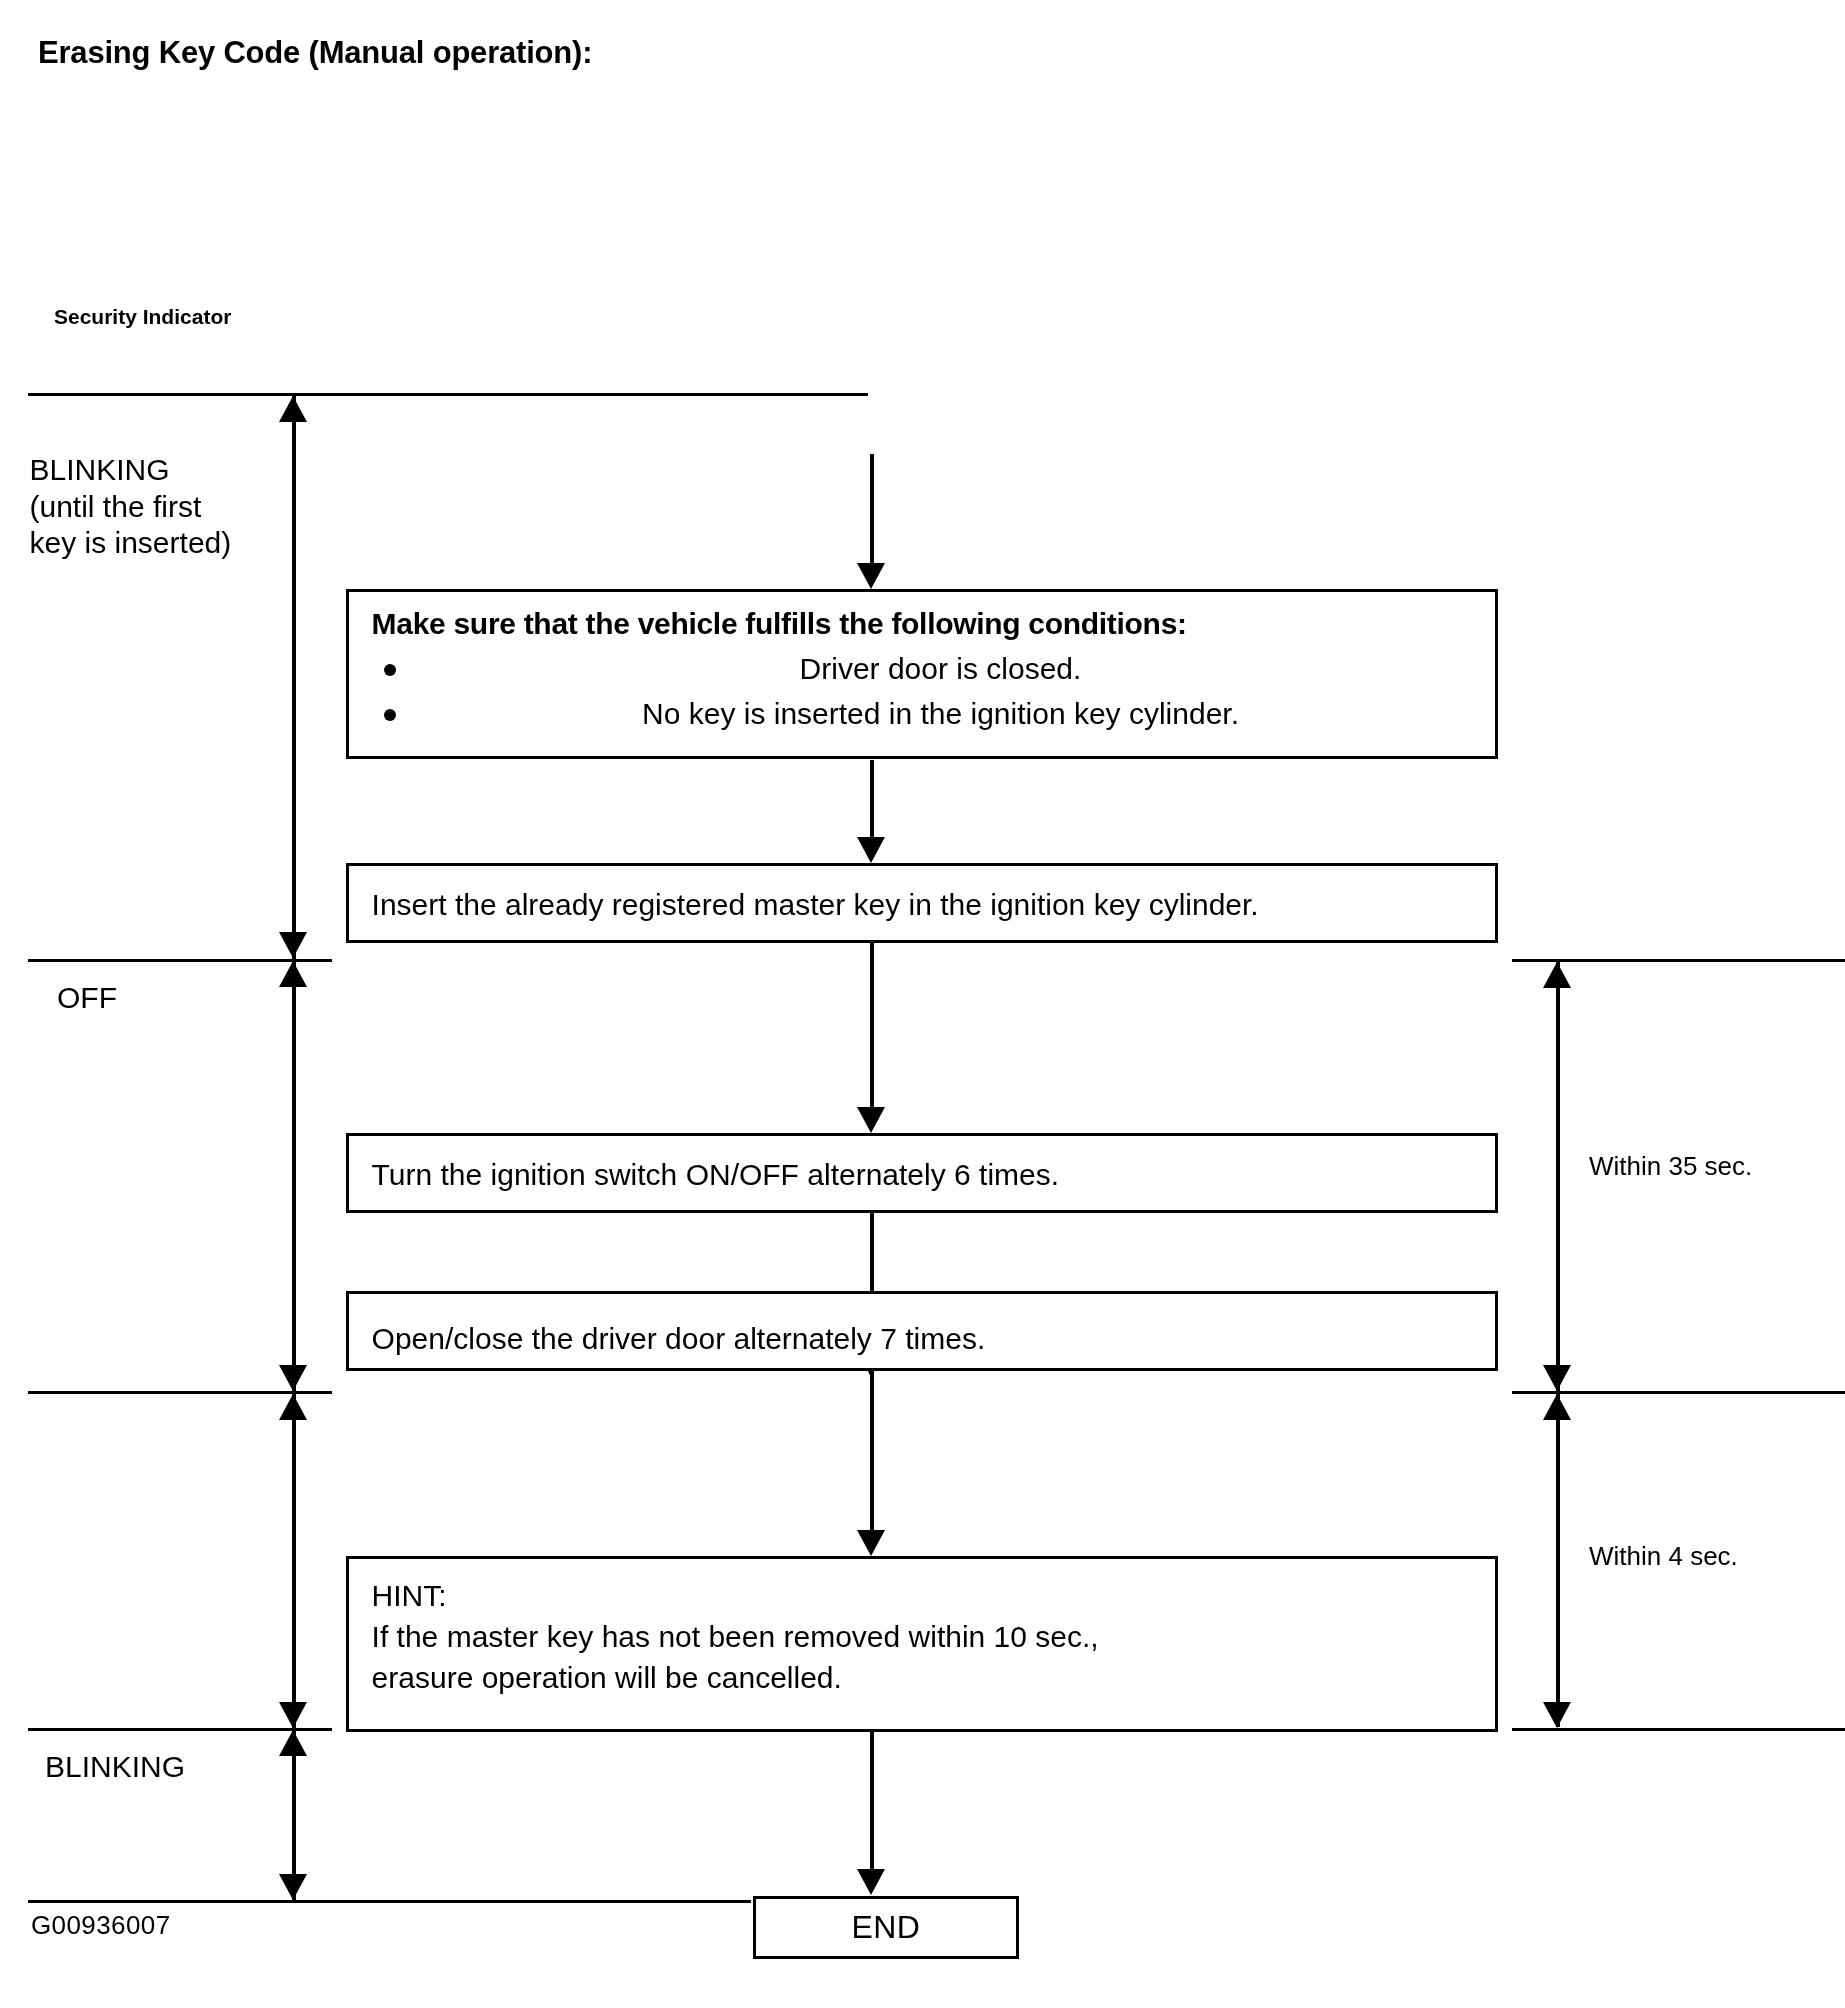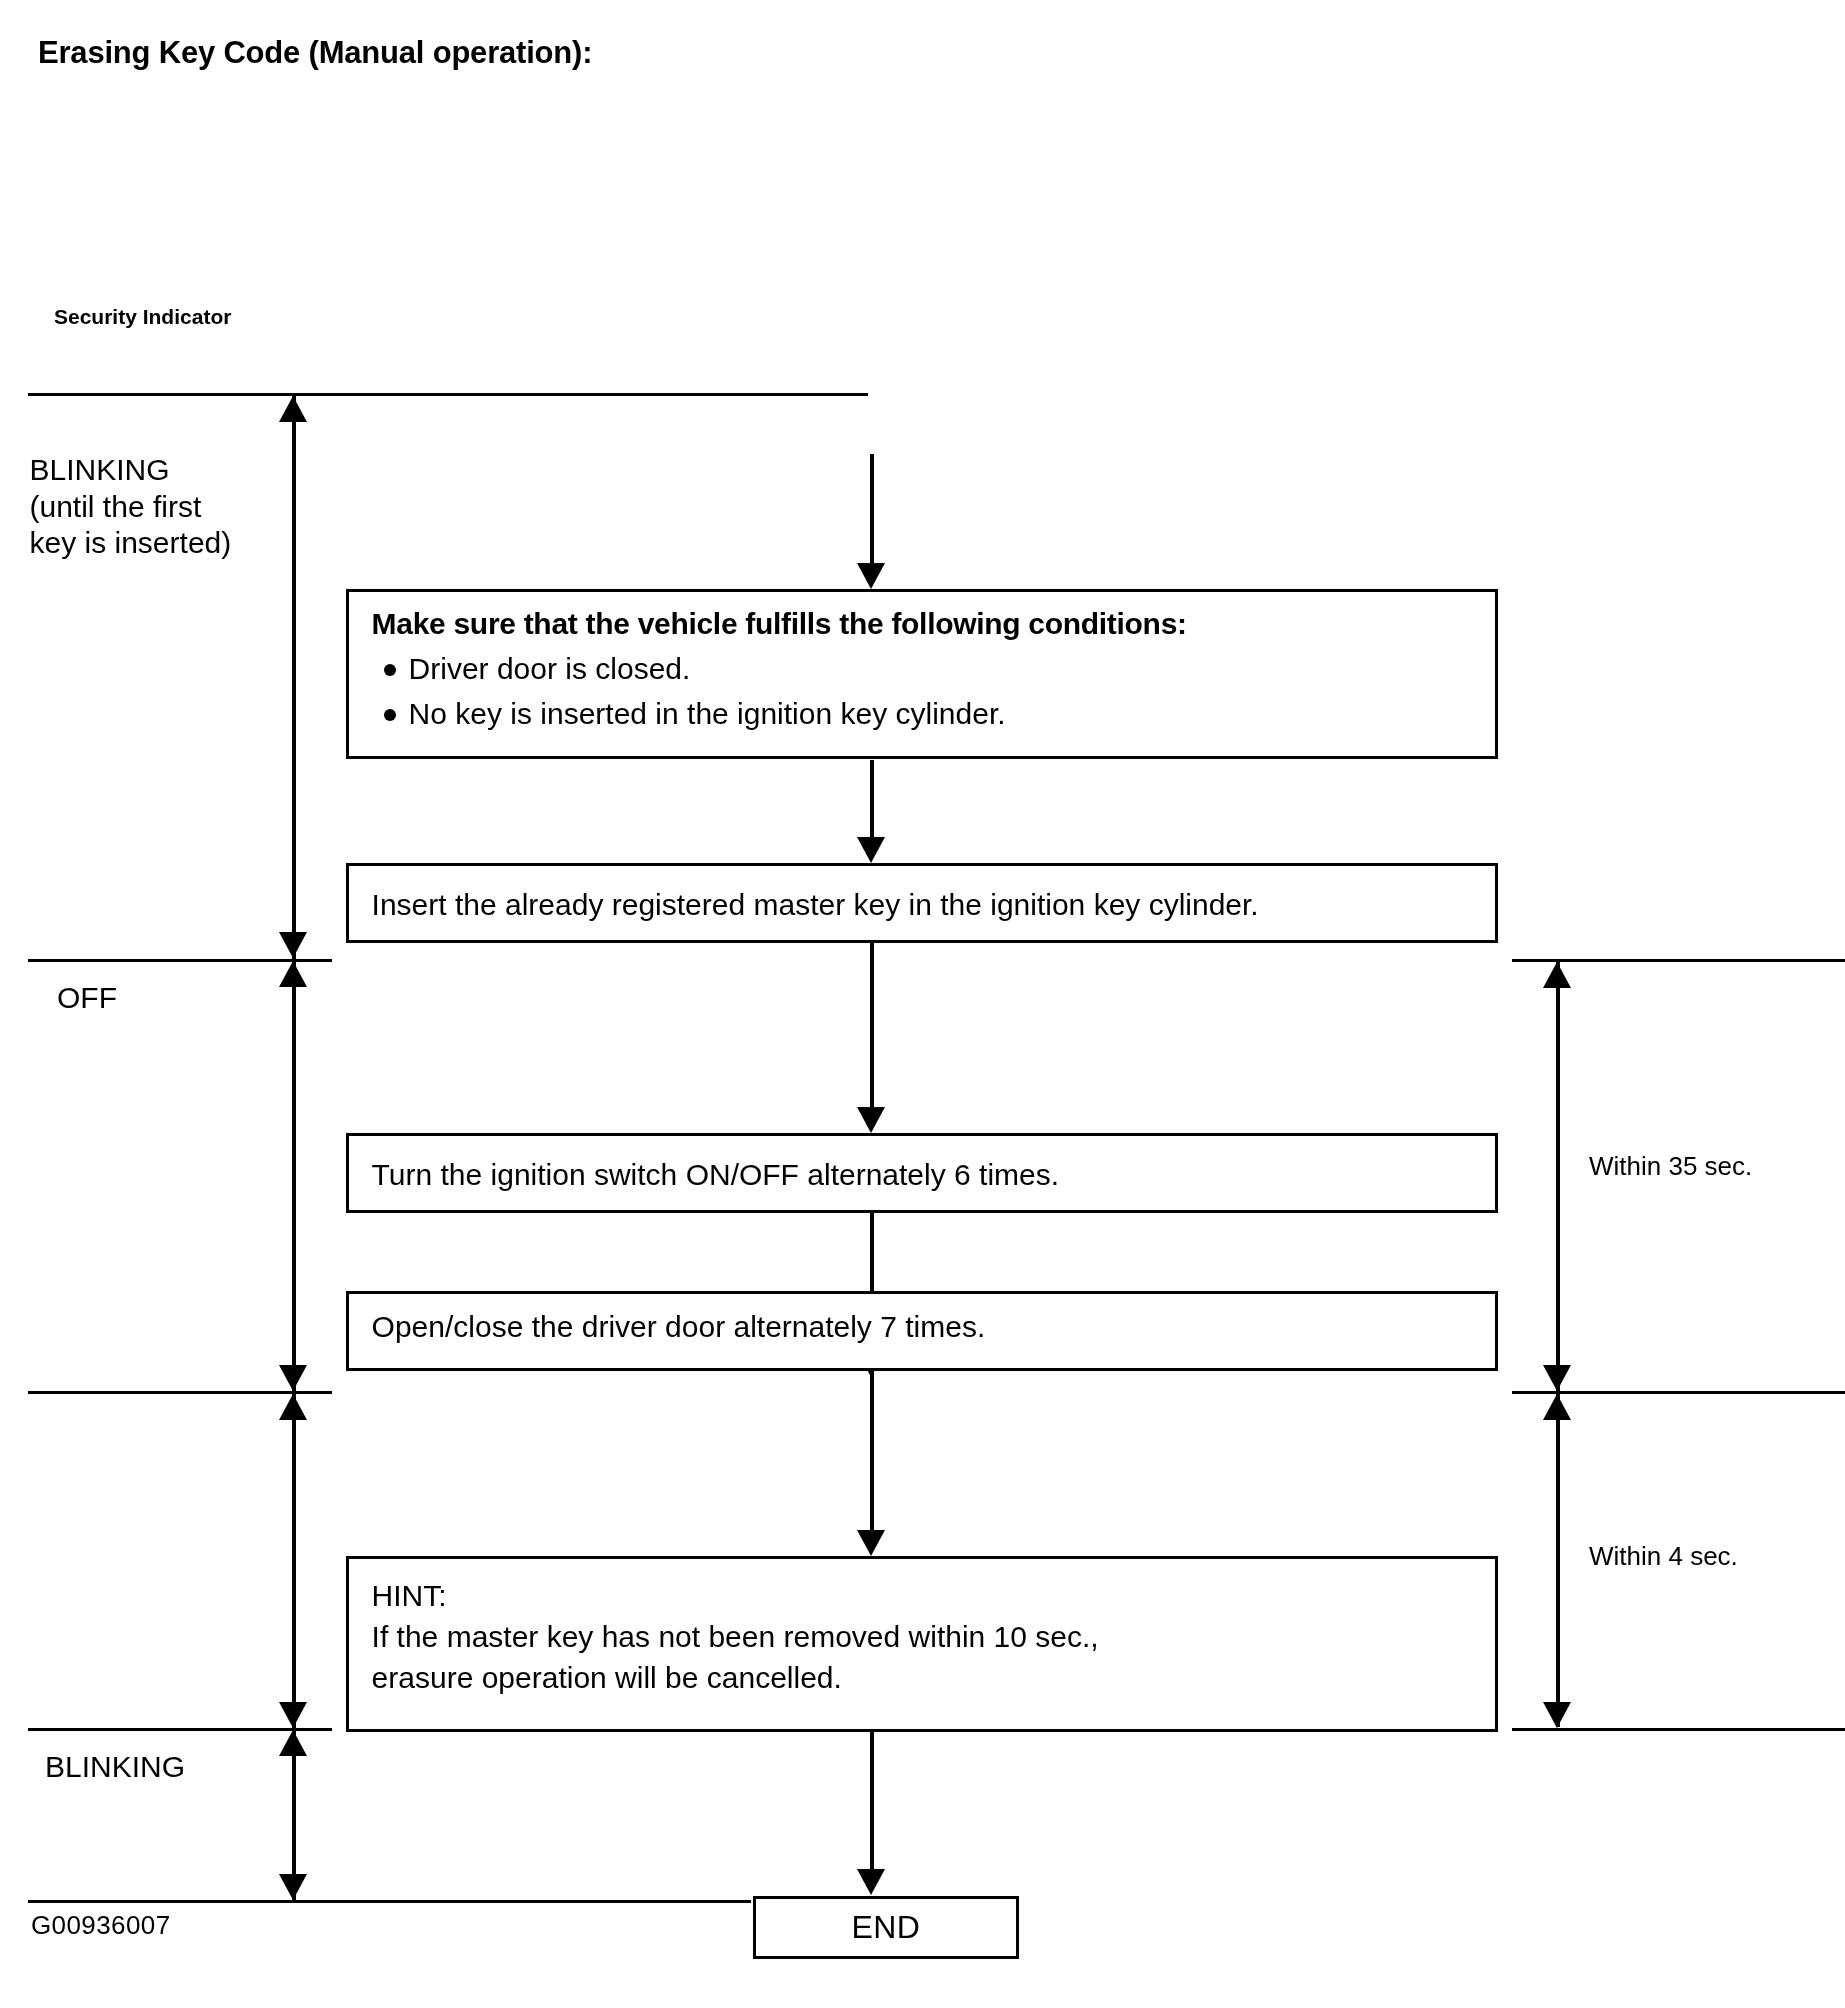--- a/index.html
+++ b/index.html
@@ -80,20 +80,21 @@
   .process .bold-head {
     font-weight: bold;
     letter-spacing: -0.3px;
     display: block;
     margin-bottom: 3.5px;
   }
   .bullet-list {
     margin: 0;
     padding: 0;
     list-style: none;
+    text-align: center;
   }
   .bullet-list li {
     position: relative;
     padding-left: 37px;
     margin-top: 5.2px;
     font-size: 30px;
   }
   .bullet-list li .dot {
     position: absolute;
     left: 12px;
@@ -191,21 +192,21 @@
   <div class="vline" style="left:870px; top:943px; height:165px;"></div>
   <div class="arrow-down-head" style="left:857px; top:1107px;"></div>
 
   <div class="flow-box process" style="left:346px; top:1133px; width:1152px; height:80px; display:flex; align-items:center;">
     <span class="line-txt">Turn the ignition switch ON/OFF alternately 6 times.</span>
   </div>
 
   <div class="vline" style="left:870px; top:1213px; height:139px;"></div>
   <div class="arrow-down-head" style="left:857px; top:1351px;"></div>
 
-  <div class="flow-box process" style="left:346px; top:1291px; width:1152px; height:80px; display:flex; align-items:flex-start;">
+  <div class="flow-box process" style="left:346px; top:1291px; width:1152px; height:80px; display:flex; align-items:flex-end;">
     <span class="line-txt">Open/close the driver door alternately 7 times.</span>
   </div>
 
   <div class="vline" style="left:870px; top:1370px; height:161px;"></div>
   <div class="arrow-down-head" style="left:857px; top:1530px;"></div>
 
   <div class="flow-box process" style="left:346px; top:1556px; width:1152px; height:176px; padding-top:15.6px;">
     <span class="line-txt">HINT:</span>
     <span class="line-txt">If the master key has not been removed within 10 sec.,</span>
     <span class="line-txt">erasure operation will be cancelled.</span>

